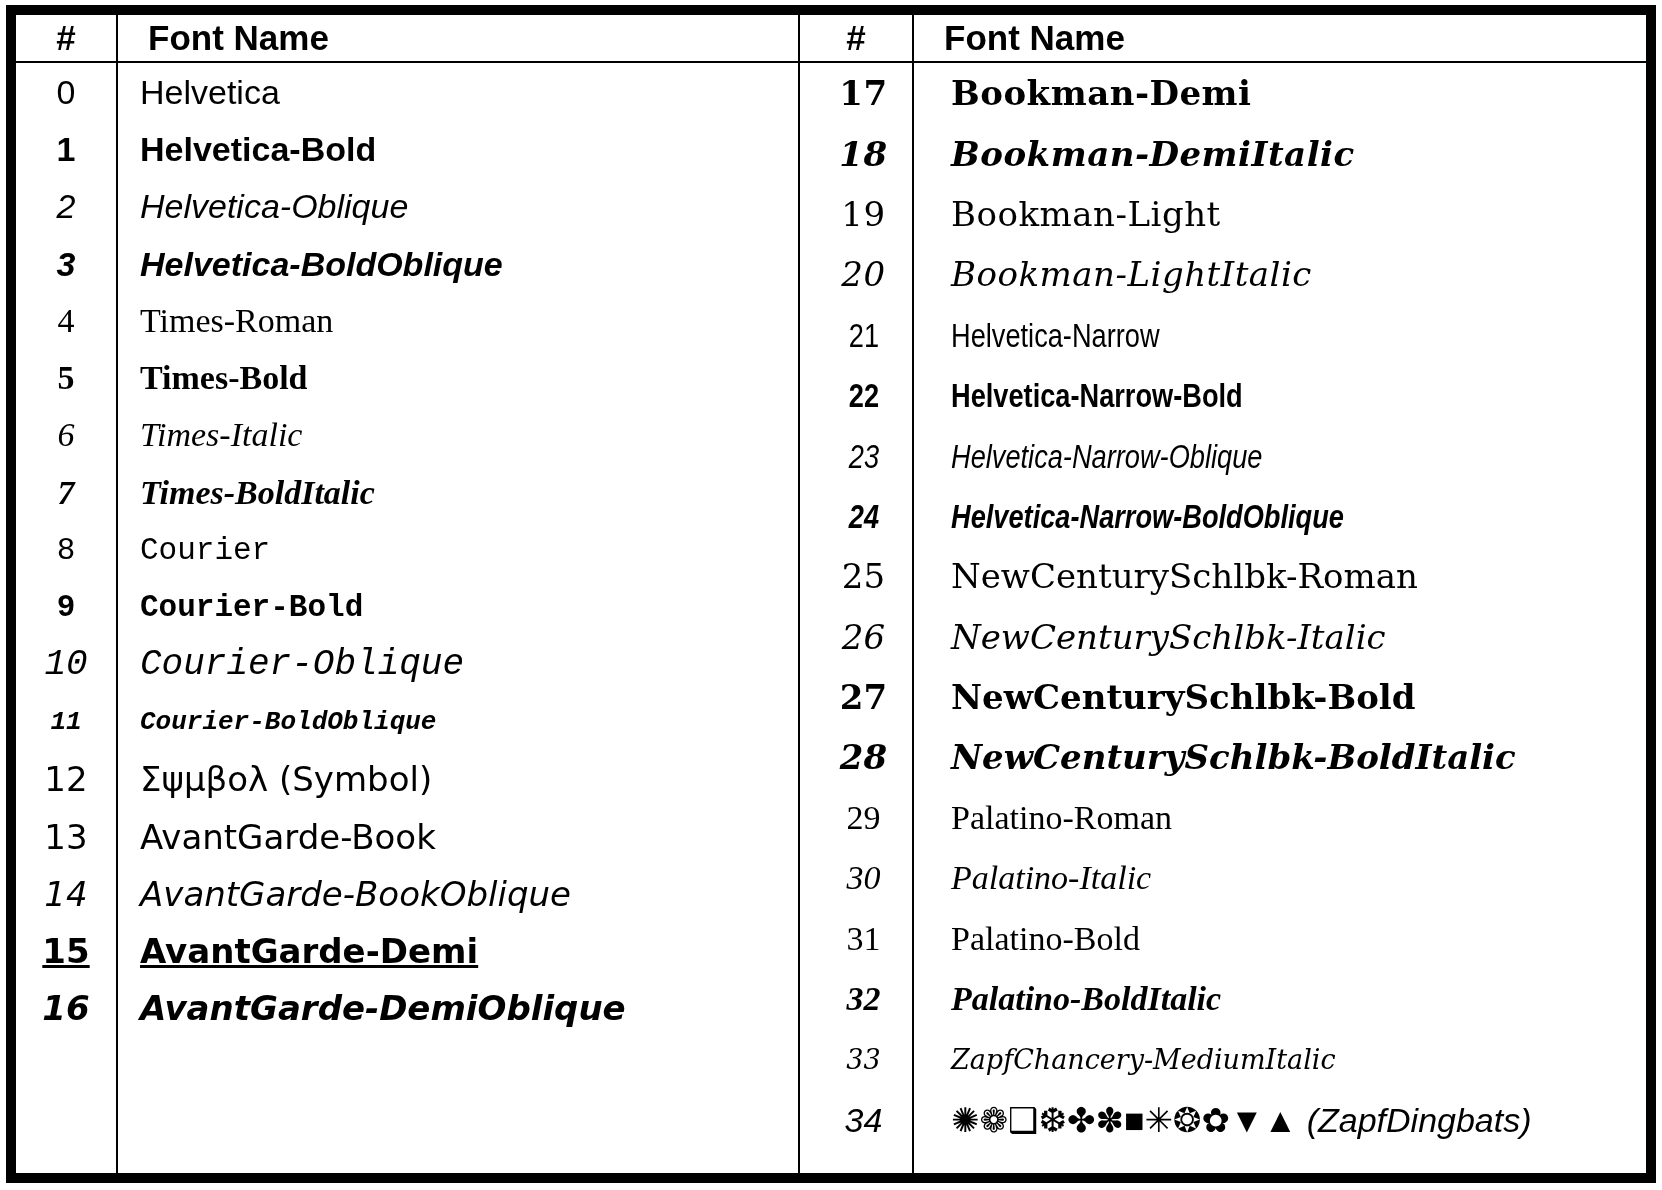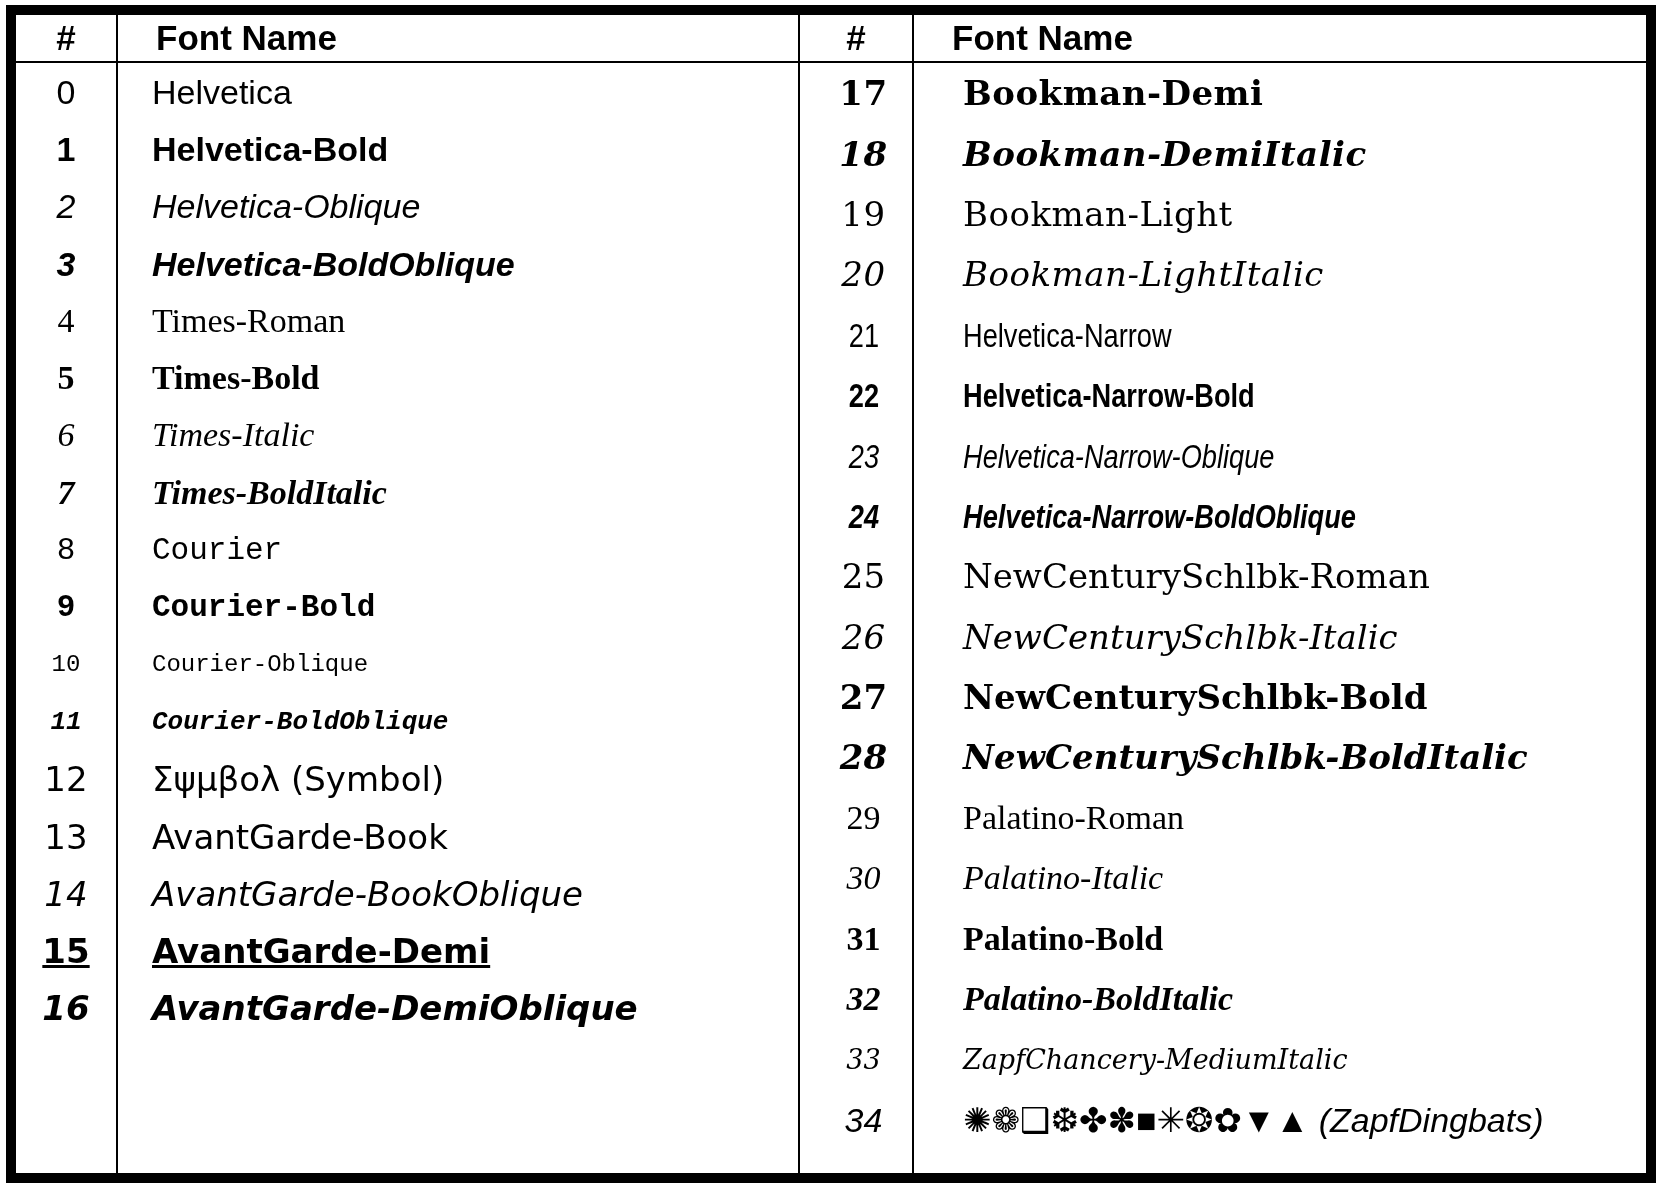--- a/index.html
+++ b/index.html
@@ -10,42 +10,42 @@
 
   .col{display:flex;flex-direction:column;box-sizing:border-box;}
   .col-num-l{width:102px;border-right:2px solid #000;}
   .col-name-l{width:682px;border-right:2px solid #000;}
   .col-num-r{width:114px;border-right:2px solid #000;}
   .col-name-r{flex:1;}
 
   .hcell{height:46px;border-bottom:2px solid #000;display:flex;align-items:center;
          font-weight:bold;font-size:35px;font-family:"Liberation Sans",sans-serif;box-sizing:content-box;flex:0 0 auto;}
   .hcell.hnum{justify-content:center;}
-  .hcell.hname{padding-left:38px;}
+  .hcell.hname{padding-left:30px;}
 
   .cell{display:flex;align-items:center;flex:0 0 auto;font-size:34px;line-height:1;}
   .left-side .cell{height:57.3px;}
   .right-side .cell{height:60.4px;margin-left:15px;}
   .cell.num{justify-content:center;}
-  .cell.name{padding-left:34px;}
+  .cell.name{padding-left:22px;}
 
   
   .f-sans   {font-family:"Liberation Sans",sans-serif;}
   .f-sans-b {font-family:"Liberation Sans",sans-serif;font-weight:bold;}
   .f-sans-i {font-family:"Liberation Sans",sans-serif;font-style:italic;}
   .f-sans-bi{font-family:"Liberation Sans",sans-serif;font-weight:bold;font-style:italic;}
 
   .f-times   {font-family:"Liberation Serif",serif;}
   .f-times-b {font-family:"Liberation Serif",serif;font-weight:bold;}
   .f-times-i {font-family:"Liberation Serif",serif;font-style:italic;}
   .f-times-bi{font-family:"Liberation Serif",serif;font-weight:bold;font-style:italic;}
 
   .f-mono   {font-family:"Liberation Mono",monospace;font-size:31px;}
   .f-mono-b {font-family:"Liberation Mono",monospace;font-weight:bold;font-size:31px;}
-  .f-mono-i {font-family:"Liberation Mono",monospace;font-size:24px;}
+  .f-mono-i {font-family:"Liberation Mono",monospace;font-style:italic;font-size:36px;}
   .f-mono-bi{font-family:"Liberation Mono",monospace;font-weight:bold;font-style:italic;font-size:26px;}
 
   .f-symbol {font-family:"DejaVu Sans","Liberation Sans",sans-serif;}
 
   .f-avant   {font-family:"DejaVu Sans",sans-serif;}
   .f-avant-i {font-family:"DejaVu Sans",sans-serif;font-style:italic;}
   .f-avant-b {font-family:"DejaVu Sans",sans-serif;font-weight:bold;text-decoration:underline;}
   .f-avant-bi{font-family:"DejaVu Sans",sans-serif;font-weight:bold;font-style:italic;}
 
   .f-bookman-b {font-family:"DejaVu Serif",serif;font-weight:bold;letter-spacing:.5px;}
@@ -60,21 +60,21 @@
   .squeeze  {display:inline-block;transform:scaleX(.8);transform-origin:0 50%;white-space:nowrap;}
   .squeeze-c{display:inline-block;transform:scaleX(.8);transform-origin:50% 50%;}
 
   .f-ncs   {font-family:"DejaVu Serif",serif;}
   .f-ncs-i {font-family:"DejaVu Serif",serif;font-style:italic;}
   .f-ncs-b {font-family:"DejaVu Serif",serif;font-weight:bold;}
   .f-ncs-bi{font-family:"DejaVu Serif",serif;font-weight:bold;font-style:italic;}
 
   .f-pal   {font-family:"Liberation Serif",serif;}
   .f-pal-i {font-family:"Liberation Serif",serif;font-style:italic;}
-  .f-pal-b {font-family:"Liberation Serif",serif;font-weight:bold;}
+  .f-pal-b {font-family:"Liberation Serif",serif;font-weight:normal;}
   .f-pal-bi{font-family:"Liberation Serif",serif;font-weight:bold;font-style:italic;}
 
   .f-chancery{font-family:"DejaVu Serif",serif;font-style:italic;font-size:27px;}
   .f-dingbats{font-family:"Liberation Sans","DejaVu Sans",sans-serif;font-style:italic;}
 </style>
 </head>
 <body>
 
 <div id="canvas">
   <div id="frame">

